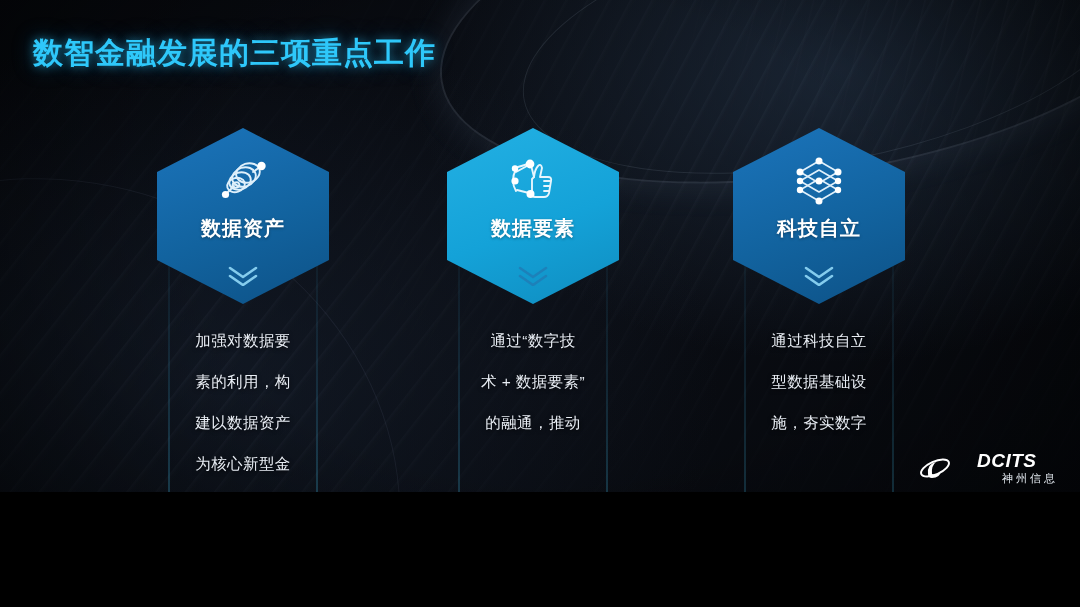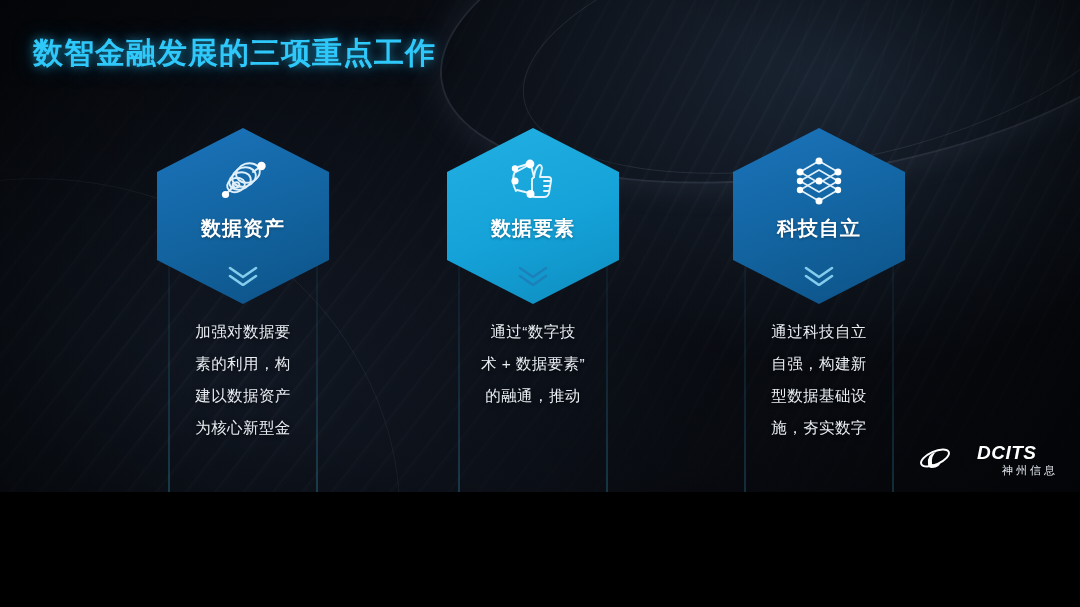--- a/index.html
+++ b/index.html
@@ -190,28 +190,29 @@
     left: 0;
     top: 188px;
     width: 220px;
     text-align: center;
     font-size: 15.5px;
     line-height: 32px;
     color: #e9eef5;
     letter-spacing: 0.4px;
     text-shadow: 0 1px 4px rgba(0,0,0,0.8);
   }
-  .body-text .ln { display: block; white-space: nowrap; }
+  .body-text .ln { display: block; white-space: nowrap; margin-top: 9px; }
 
   
   .logo {
     position: absolute;
     right: 22px;
-    bottom: 16px;
+    bottom: 8px;
     display: flex;
+    align-items: center;
     gap: 25px;
   }
   .logo-mark { width: 34px; height: 30px; }
   .logo-mark svg { display: block; width: 100%; height: 100%; }
   .logo-text { display: flex; flex-direction: column; line-height: 1; }
   .logo-en {
     font-size: 19px;
     font-weight: bold;
     font-style: italic;
     color: #ffffff;
@@ -394,21 +395,20 @@
                 <polyline points="4,4 17,13 30,4"></polyline>
                 <polyline points="4,12 17,21 30,12"></polyline>
               </g>
             </svg>
           </div>
         </div>
       </div>
 
       <div class="body-text">
         <span class="ln">通过科技自立</span>
-        <span class="ln">自强，构建新</span>
         <span class="ln">型数据基础设</span>
         <span class="ln">施，夯实数字</span>
       </div>
     </div>
 
   </div>
 
   <div class="logo">
     <div class="logo-mark">
       <svg viewBox="0 0 34 30">

